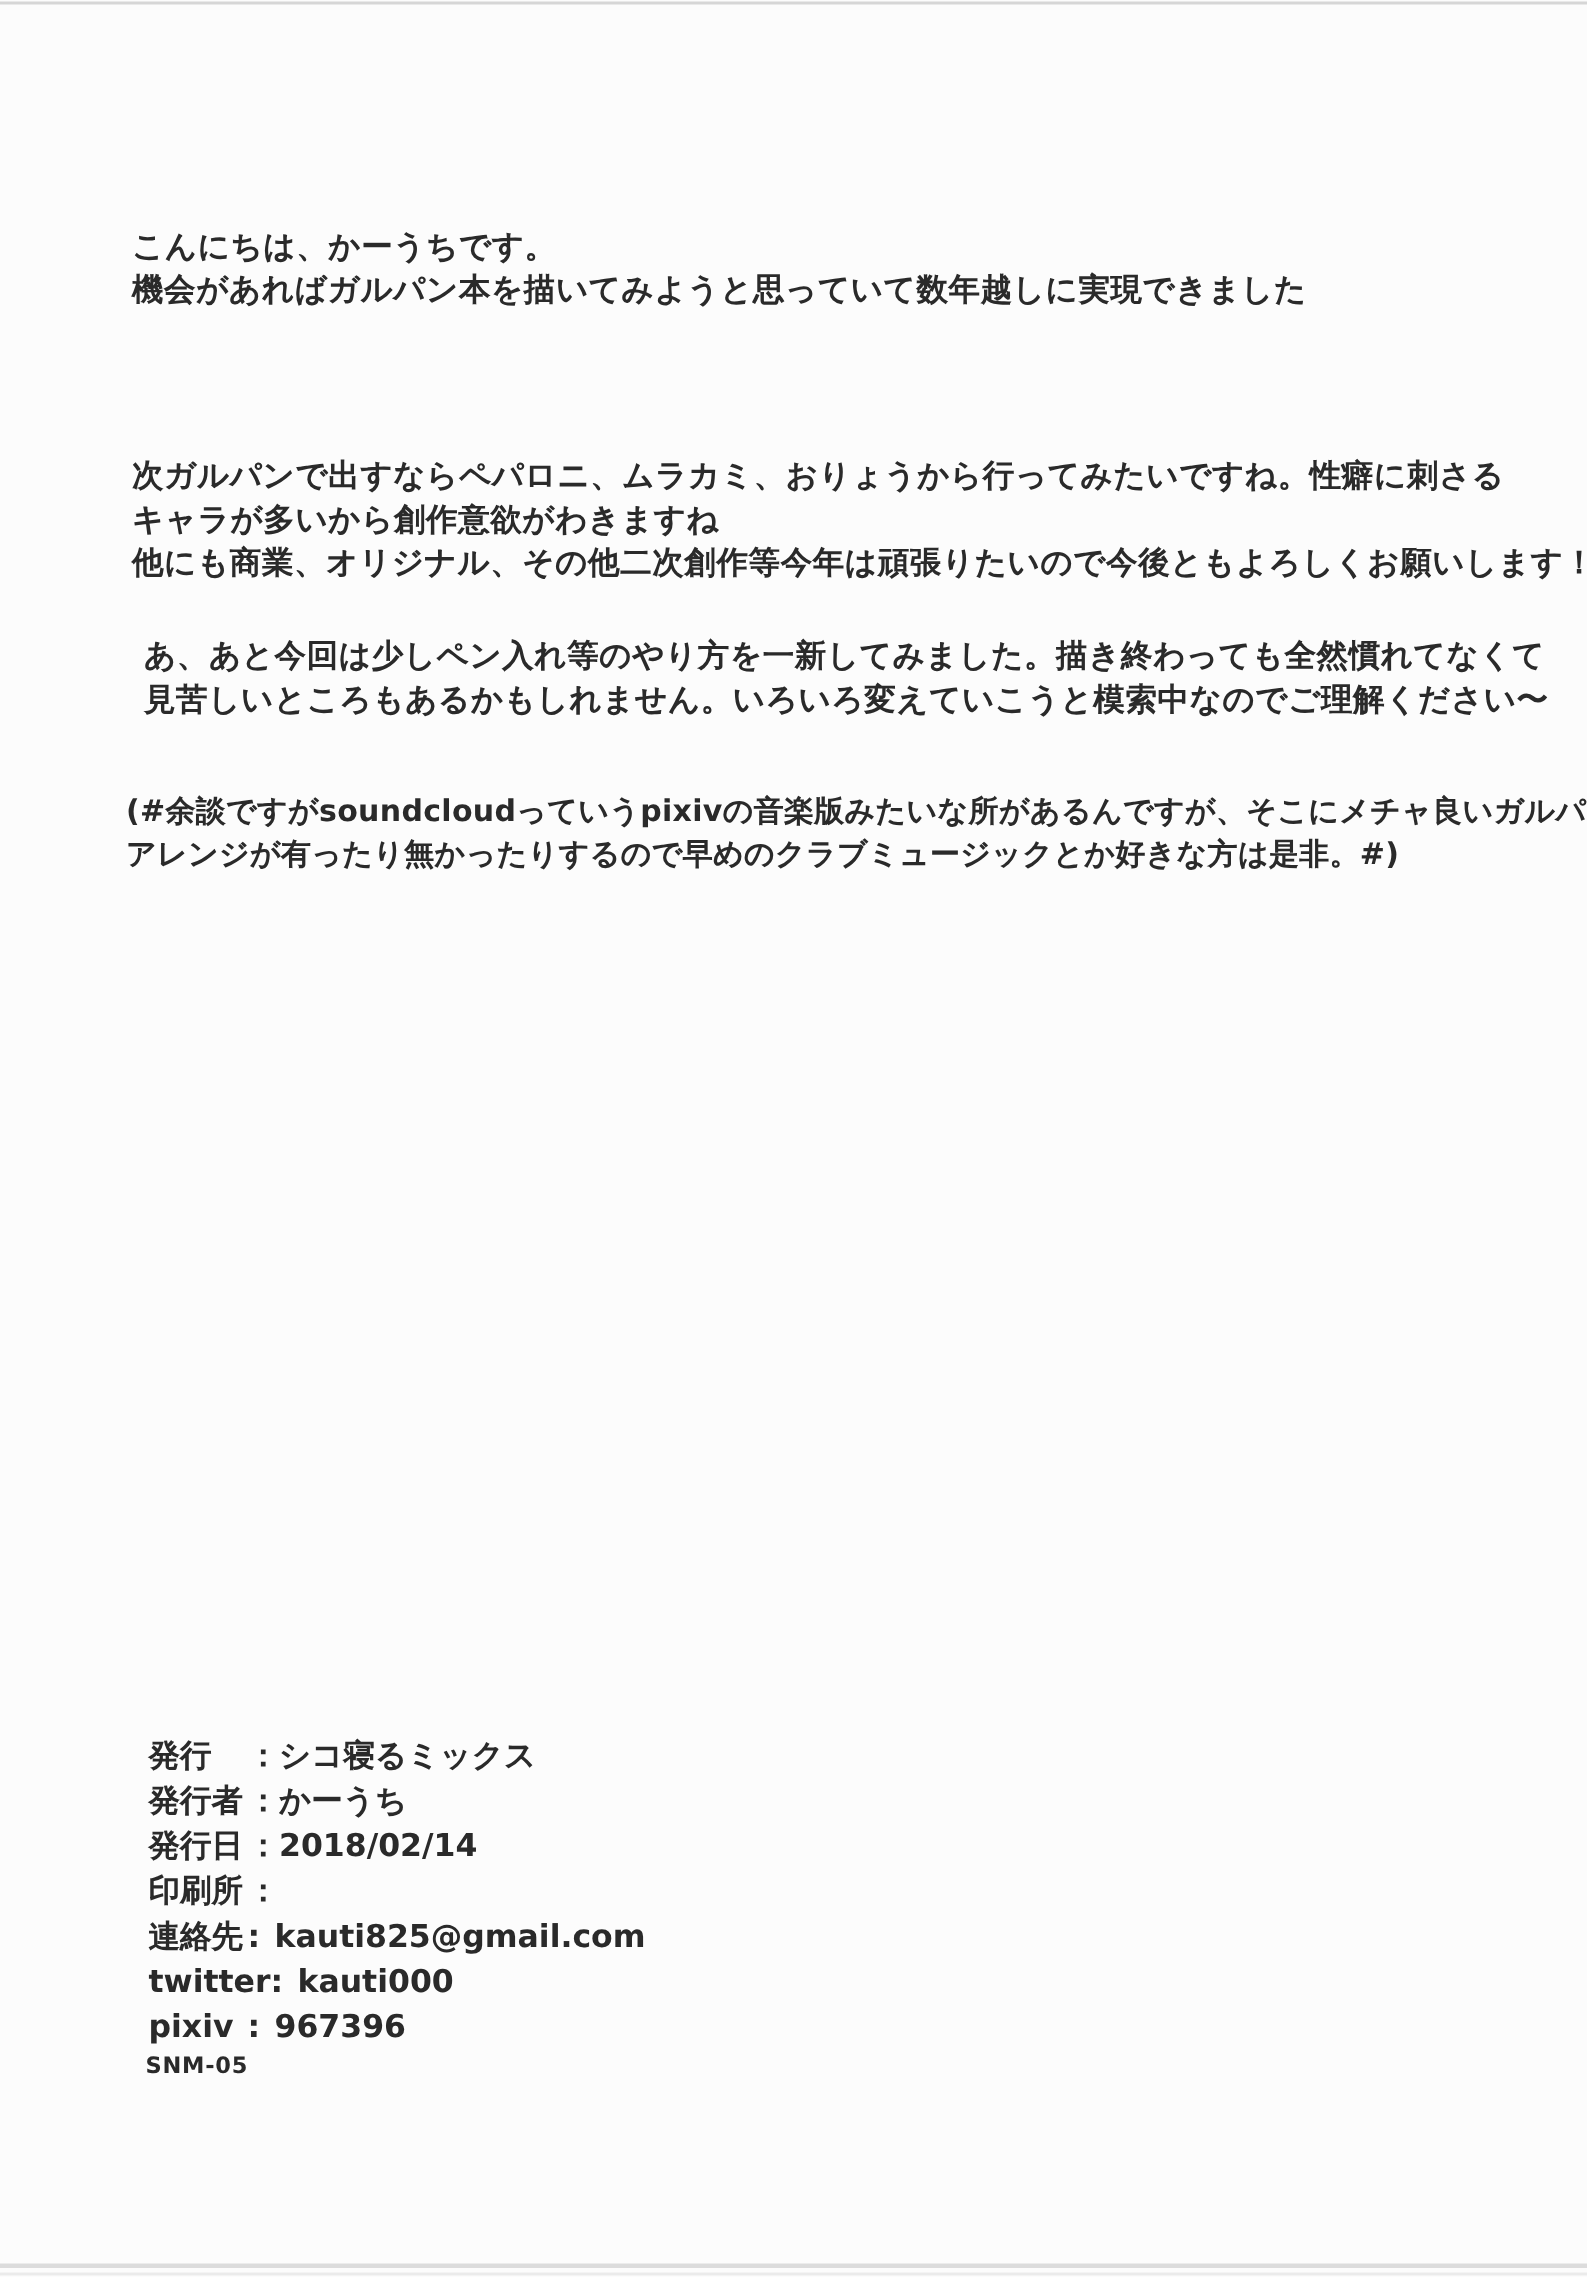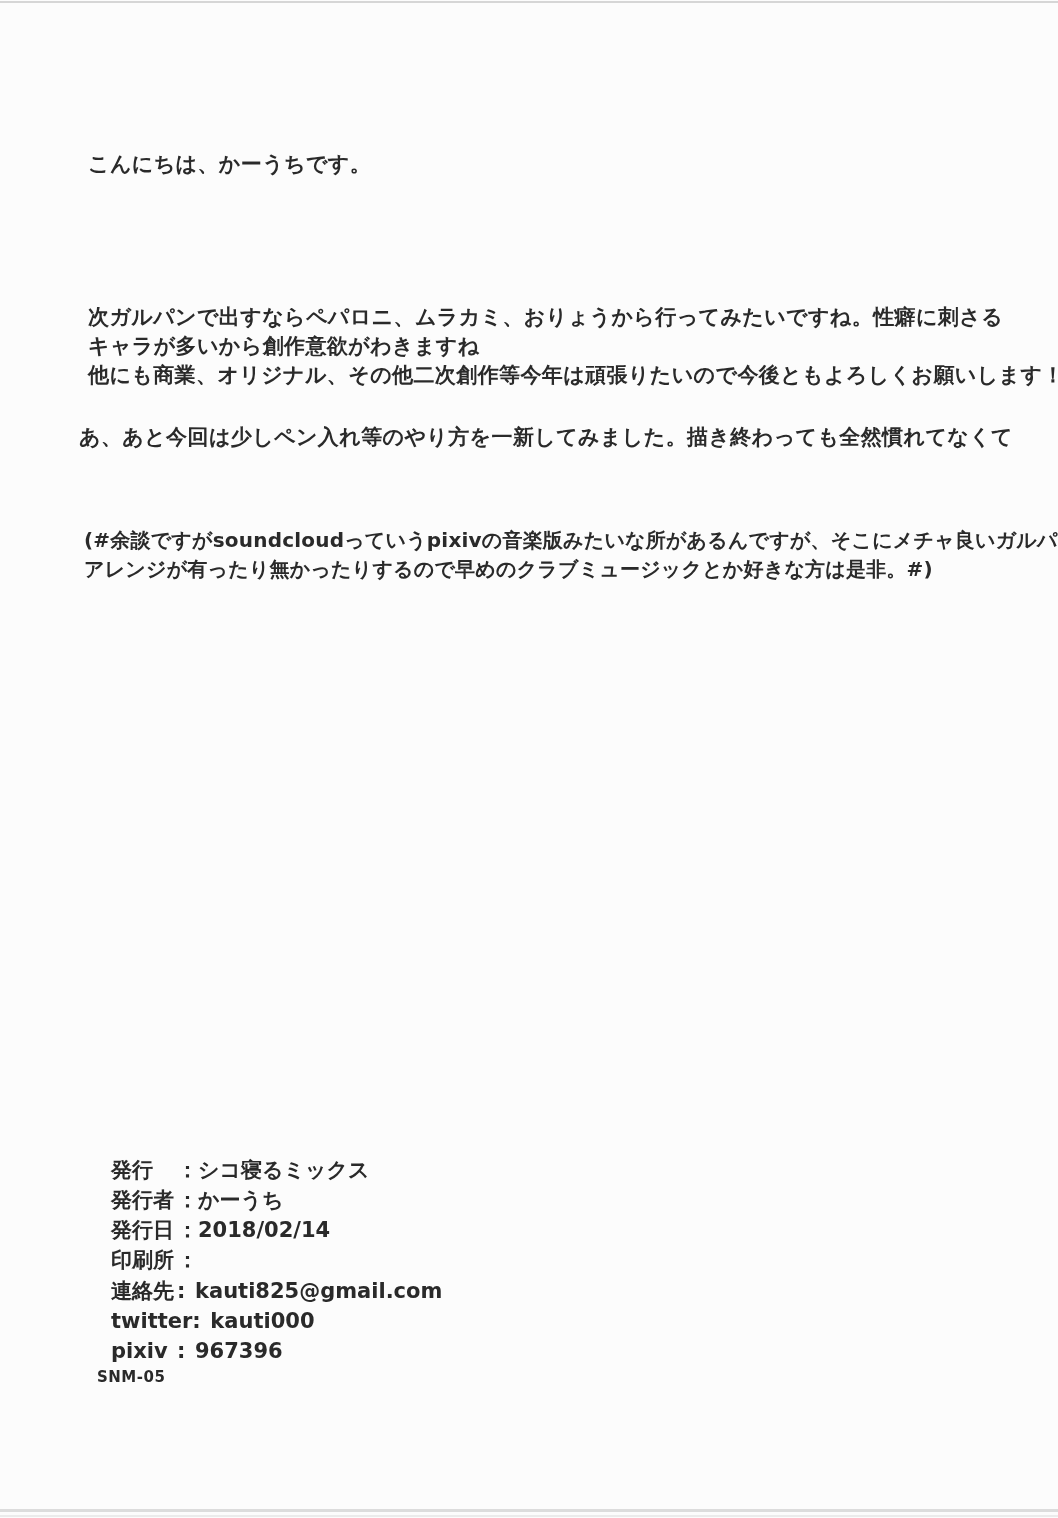--- a/index.html
+++ b/index.html
@@ -20,59 +20,61 @@
   .edge-top    { top: 1px;    height: 2px; background: #d6d6d6; }
   .edge-bottom { top: 1509px; height: 3px; background: #dcdcdc; }
   .edge-bottom2{ top: 1515px; height: 2px; background: #ebebeb; }
 
   .para { position: absolute; margin: 0; }
   .line { display: block; white-space: pre; }
 
   .body-text { font-size: 21px; line-height: 29px; letter-spacing: 0.4px; }
   .p1 { left: 88px; top: 150px; }
   .p2 { left: 88px; top: 303px; }
-  .p3 { left: 79px; top: 423px; }
+  .p3 { left: 96px; top: 423px; }
   .p4 { left: 84px; top: 526px; font-size: 20px; line-height: 29px; letter-spacing: 0.2px; }
 
   .colophon { position: absolute; left: 99px; font-size: 21px; }
   .publication { top: 1155px; }
   .contact     { top: 1276px; }
 
   .kv-row { display: flex; line-height: 30px; white-space: pre; }
-  .kv-label { min-width: 66px; margin-left: 12px; }
+  .kv-label { min-width: 66px; }
   .kv-sep   { min-width: 18px; }
   .kv-value { }
 
   .serial {
     position: absolute;
     left: 97px;
     top: 1368px;
     font-size: 15px;
     letter-spacing: 0.5px;
   }
 </style>
 </head>
 <body>
 
 <div class="page">
 
   <div class="edge edge-top"></div>
 
   <p class="para body-text p1">
     <span class="line">こんにちは、かーうちです。</span>
+    <span class="line">機会があればガルパン本を描いてみようと思っていて数年越しに実現できました</span>
   </p>
 
   <p class="para body-text p2">
     <span class="line">次ガルパンで出すならペパロニ、ムラカミ、おりょうから行ってみたいですね。性癖に刺さる</span>
     <span class="line">キャラが多いから創作意欲がわきますね</span>
     <span class="line">他にも商業、オリジナル、その他二次創作等今年は頑張りたいので今後ともよろしくお願いします！</span>
   </p>
 
   <p class="para body-text p3">
     <span class="line">あ、あと今回は少しペン入れ等のやり方を一新してみました。描き終わっても全然慣れてなくて</span>
+    <span class="line">見苦しいところもあるかもしれません。いろいろ変えていこうと模索中なのでご理解ください〜</span>
   </p>
 
   <p class="para p4">
     <span class="line">(#余談ですがsoundcloudっていうpixivの音楽版みたいな所があるんですが、そこにメチャ良いガルパンの</span>
     <span class="line">アレンジが有ったり無かったりするので早めのクラブミュージックとか好きな方は是非。#)</span>
   </p>
 
   <div class="colophon publication">
     <div class="kv-row">
       <span class="kv-label">発行</span>

